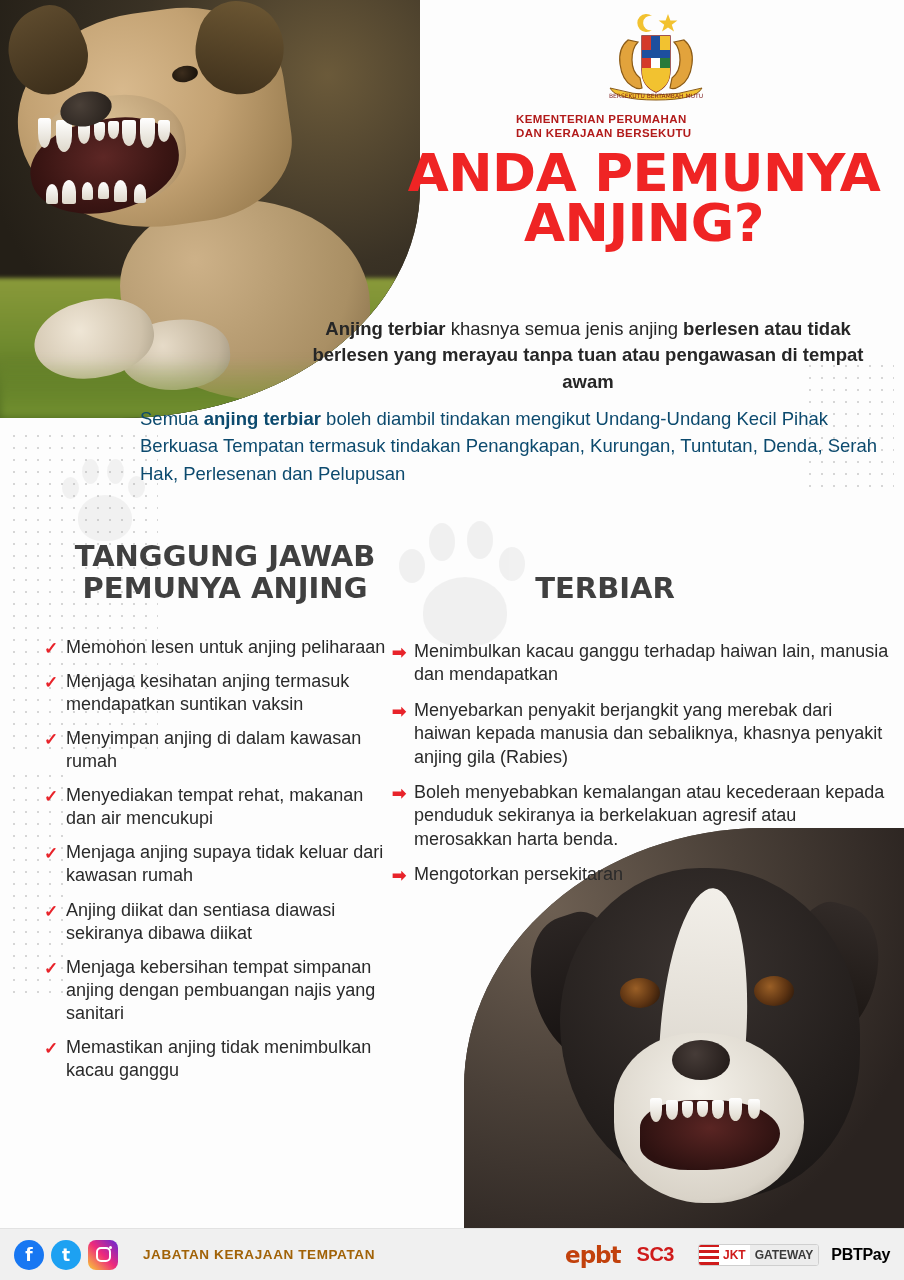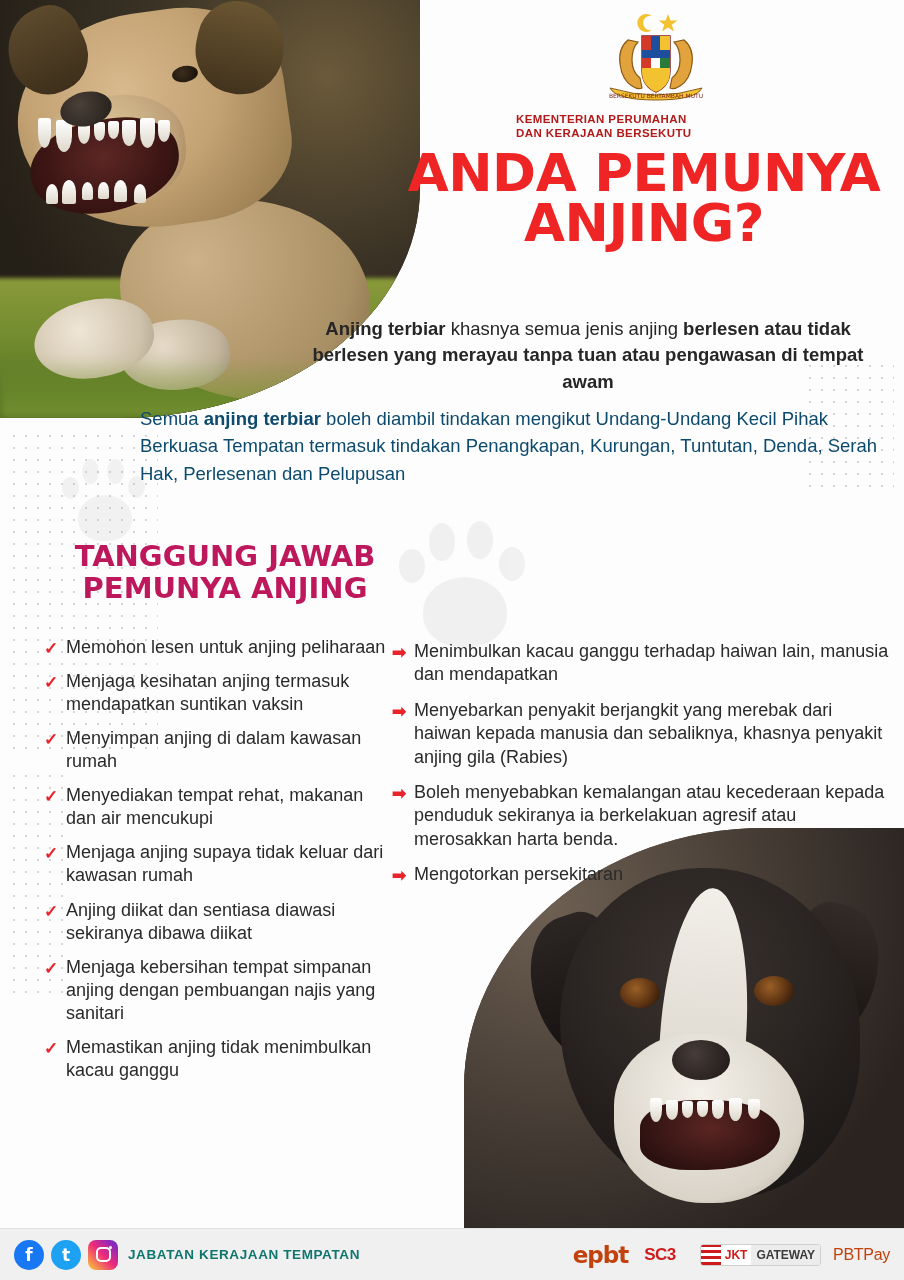--- a/index.html
+++ b/index.html
@@ -283,21 +283,21 @@
     width: 750px;
     font-size: 18.5px;
     line-height: 1.48;
     color: #0c4a6e;
   }
   .intro2 b { font-weight: bold; }
 
   
   .sect-title {
     position: absolute;
-    color: #be185d;
+    color: #404040;
     font-weight: bold;
     font-size: 29px;
     line-height: 1.12;
     font-family: "DejaVu Sans", sans-serif;
     text-align: center;
   }
   .sect-title.left  { left: 60px;  top: 540px; width: 330px; }
   .sect-title.right { left: 430px; top: 540px; width: 350px; }
 
   
@@ -361,57 +361,57 @@
     position: relative;
   }
   .soc.ig .ring {
     width: 15px; height: 15px; border: 2.2px solid #fff; border-radius: 5px;
   }
   .soc.ig .dot {
     position: absolute; top: 6px; right: 6px;
     width: 3px; height: 3px; background: #fff; border-radius: 50%;
   }
   .footer .jkt-text {
-    margin-left: 10px;
+    margin-left: 25px;
     font-size: 13.5px;
     font-weight: bold;
     letter-spacing: .6px;
-    color: #0f766e;
+    color: #a16207;
   }
   .footer .brands {
     margin-left: auto;
     margin-right: 14px;
     display: flex;
     align-items: center;
     gap: 12px;
   }
   .brand {
     display: flex; align-items: center; gap: 4px;
     font-weight: bold;
   }
   .brand .epbt {
     font-size: 23px; color: #c2410c; letter-spacing: -1px;
     font-family: "DejaVu Sans", sans-serif;
   }
   .brand .sc3 {
-    font-size: 17px; color: #cf1b1b; letter-spacing: -.5px;
+    font-size: 20px; color: #cf1b1b; letter-spacing: -.5px;
     display: flex; align-items: center; gap: 3px;
   }
   .jktgw {
     display: flex; align-items: center; gap: 0;
     border: 1px solid #cfcfcf; border-radius: 3px; overflow: hidden;
     height: 22px; background: #fff;
   }
   .jktgw .flag {
     width: 20px; height: 22px;
     background: repeating-linear-gradient(#cf1b1b 0 3px, #fff 3px 6px);
   }
   .jktgw .jkt { font-size: 12px; font-weight: bold; color: #cf1b1b; padding: 0 4px; }
   .jktgw .gw { font-size: 12px; font-weight: bold; color: #3a3a3a; padding: 0 5px; background:#ececec; height:100%; display:flex; align-items:center;}
-  .pbtpay { font-size: 16px; font-weight: normal; color: #c2410c; letter-spacing: -.3px; }
+  .pbtpay { font-size: 16px; font-weight: bold; color: #000000; letter-spacing: -.3px; }
 
   
   .emblem svg { display: block; }
 </style>
 </head>
 <body>
 
 <div id="poster">
 
   <div class="dots d1"></div>
@@ -567,20 +567,21 @@
       <span class="tx">Menjaga kebersihan tempat simpanan  anjing dengan pembuangan najis yang sanitari</span>
     </div>
     <div class="li">
       <span class="mk">✓</span>
       <span class="tx">Memastikan anjing tidak menimbulkan kacau ganggu</span>
     </div>
   </div>
 
   <div class="sect-title right">
     <br>
+    <span>TERBIAR</span>
   </div>
 
   <div class="list right">
     <div class="li">
       <span class="mk">➡</span>
       <span class="tx">Menimbulkan kacau ganggu terhadap haiwan lain, manusia dan mendapatkan</span>
     </div>
     <div class="li">
       <span class="mk">➡</span>
       <span class="tx">Menyebarkan penyakit berjangkit yang merebak dari haiwan kepada manusia dan sebaliknya, khasnya penyakit anjing gila (Rabies)</span>

